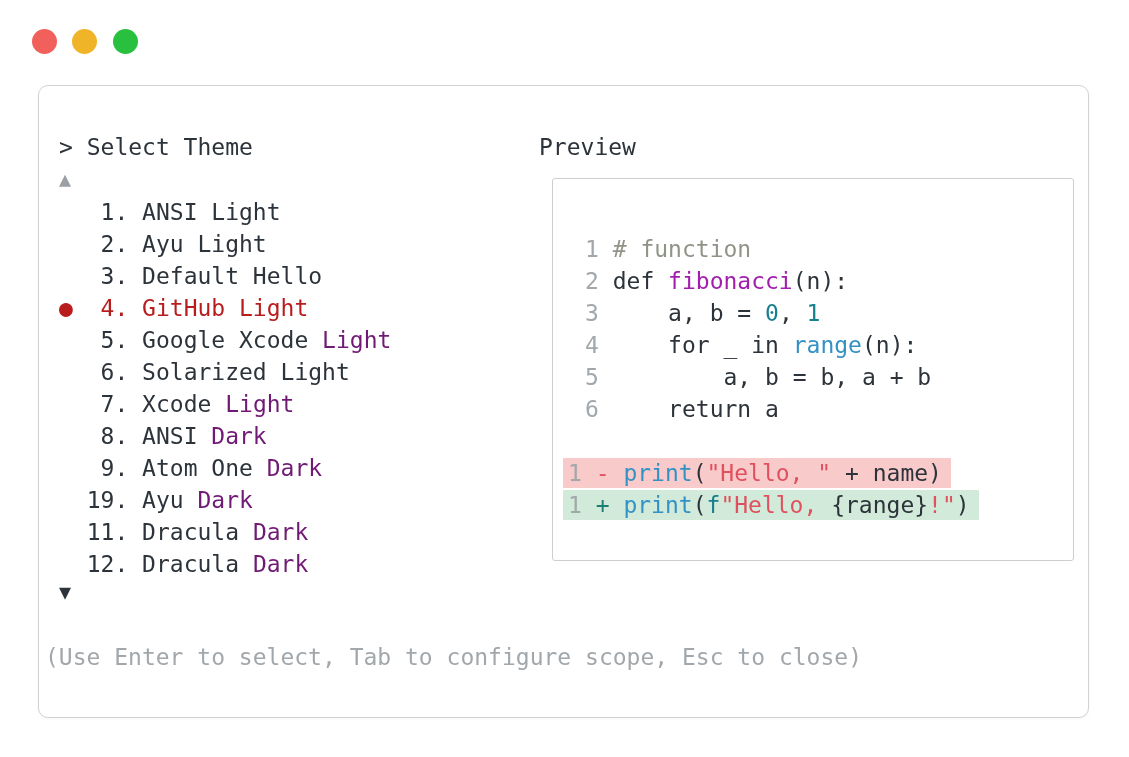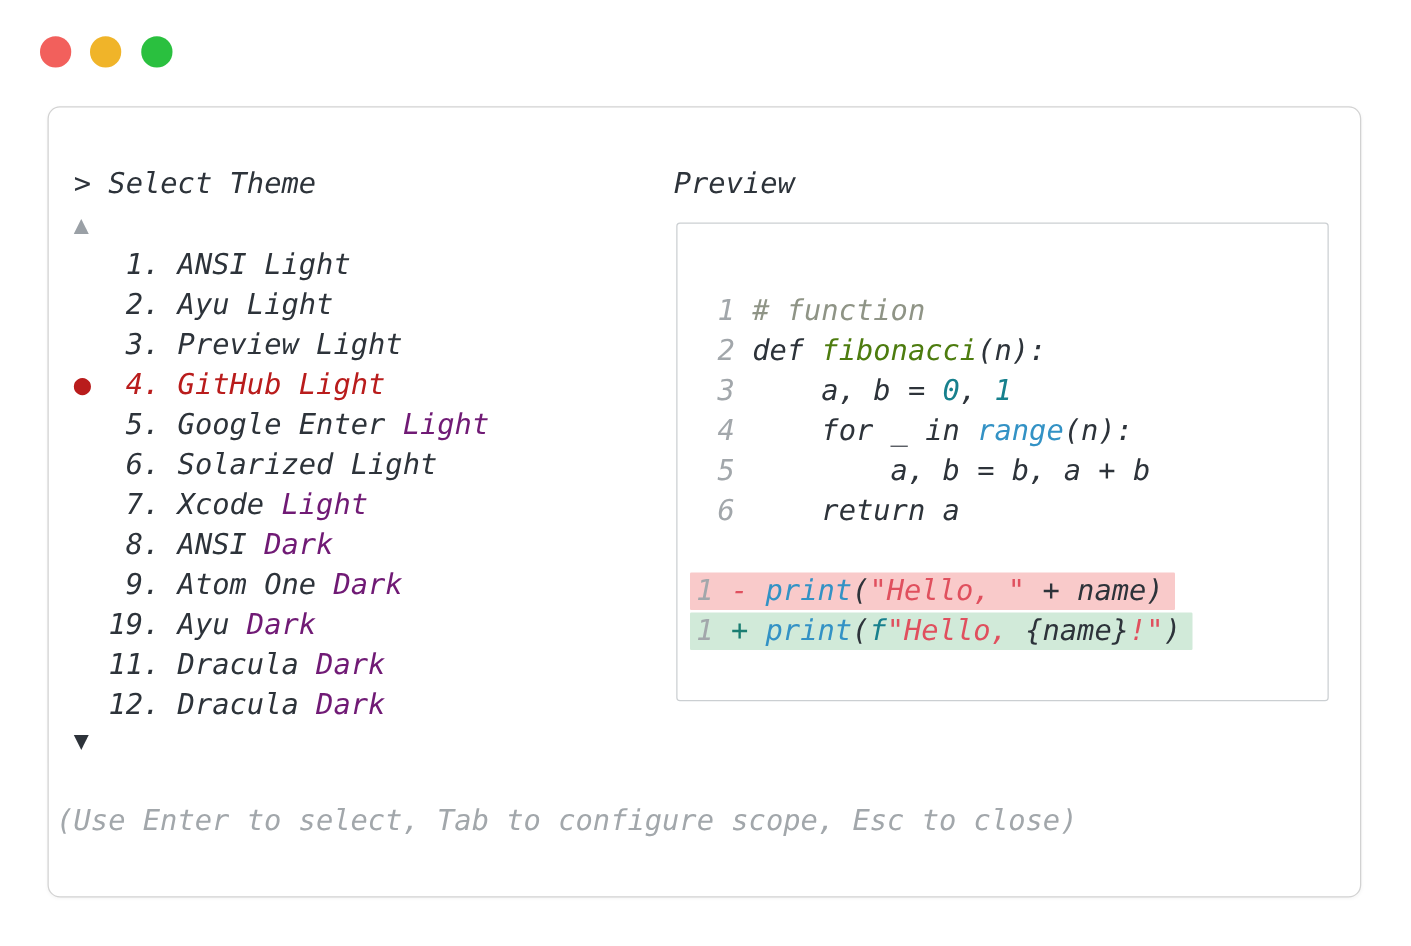--- a/index.html
+++ b/index.html
@@ -1,21 +1,21 @@
 <!DOCTYPE html>
 <html><head>
 <meta charset="utf-8">
 <style>
   html, body {
     margin: 0; padding: 0;
     width: 1129px; height: 757px;
     background: #ffffff;
     font-family: "DejaVu Sans Mono", "Liberation Mono", monospace;
   }
-  .stage { position: relative; width: 1127px; height: 757px; overflow: hidden; font-style: italic; }
+  .stage { position: relative; width: 1127px; height: 757px; overflow: hidden; }
 
   
   .traffic { position: absolute; top: 29px; width: 25px; height: 25px; border-radius: 50%; }
   .t-red    { left: 32px;  background: #f2605c; }
   .t-yellow { left: 72px;  background: #f0b429; }
   .t-green  { left: 113px; background: #2ac03f; }
 
   
   .panel {
     position: absolute; left: 38px; top: 85px;
@@ -51,40 +51,40 @@
   .theme-row .gray-suffix { color: #701a75; }
   .theme-row.selected, .theme-row.selected .marker { color: #b91c1c; }
 
   .footer-hint {
     position: absolute; left: 6px; top: 557px;
     font-size: 23px; line-height: 28px; color: #a2a7ab; white-space: pre;
   }
 
   
   .preview-box {
-    position: absolute; left: 502px; top: 92px;
+    position: absolute; left: 513px; top: 92px;
     width: 522px; height: 383px;
     border: 1.5px solid #cbcfd2; border-radius: 3px;
     background: #ffffff; box-sizing: border-box;
   }
   .code-block {
     position: absolute; left: 0; top: 54px; width: 100%;
     font-size: 23px; line-height: 32px; color: #2d333a;
   }
   .code-line { white-space: pre; height: 32px; padding-left: 32px; }
   .code-line.blank { padding-left: 0; }
   .code-line.diff { padding-left: 10px; }
   .hl { padding: 2px 9px 2px 5px; border-radius: 1px; }
   .hl-removed { background: #f9caca; }
   .hl-added   { background: #d1ead9; }
 
   .ln         { color: #a2a7ab; }
   .tk-text    { color: #2d333a; }
   .tk-comment { color: #8f9486; }
-  .tk-func    { color: #4d7c0f; text-align: center; }
+  .tk-func    { color: #a21caf; text-align: center; }
   .tk-call    { color: #3392c5; }
   .tk-num     { color: #17808d; }
   .tk-string  { color: #e0505e; }
   .tk-fstr    { color: #17808d; }
   .sign-minus { color: #e0505e; }
   .sign-plus  { color: #1b7e72; }
 </style>
 </head>
 <body>
 
@@ -98,23 +98,23 @@
 
     <div class="prompt-title">&gt; Select Theme</div>
 
     <div class="preview-label">Preview</div>
 
     <div class="scroll-up">▲</div>
 
     <div class="theme-list">
         <div class="theme-row"><span class="marker">  </span><span class="num"> 1. </span><span class="label">ANSI Light</span></div>
         <div class="theme-row"><span class="marker">  </span><span class="num"> 2. </span><span class="label">Ayu Light</span></div>
-        <div class="theme-row"><span class="marker">  </span><span class="num"> 3. </span><span class="label">Preview Light</span></div>
+        <div class="theme-row"><span class="marker">  </span><span class="num"> 3. </span><span class="label">Default Hello</span></div>
         <div class="theme-row selected"><span class="marker">● </span><span class="num"> 4. </span><span class="label">GitHub Light</span></div>
-        <div class="theme-row"><span class="marker">  </span><span class="num"> 5. </span><span class="label">Google Enter</span><span class="gray-suffix"> Light</span></div>
+        <div class="theme-row"><span class="marker">  </span><span class="num"> 5. </span><span class="label">Google Xcode</span><span class="gray-suffix"> Light</span></div>
         <div class="theme-row"><span class="marker">  </span><span class="num"> 6. </span><span class="label">Solarized Light</span></div>
         <div class="theme-row"><span class="marker">  </span><span class="num"> 7. </span><span class="label">Xcode</span><span class="gray-suffix"> Light</span></div>
         <div class="theme-row"><span class="marker">  </span><span class="num"> 8. </span><span class="label">ANSI</span><span class="gray-suffix"> Dark</span></div>
         <div class="theme-row"><span class="marker">  </span><span class="num"> 9. </span><span class="label">Atom One</span><span class="gray-suffix"> Dark</span></div>
         <div class="theme-row"><span class="marker">  </span><span class="num">19. </span><span class="label">Ayu</span><span class="gray-suffix"> Dark</span></div>
         <div class="theme-row"><span class="marker">  </span><span class="num">11. </span><span class="label">Dracula</span><span class="gray-suffix"> Dark</span></div>
         <div class="theme-row"><span class="marker">  </span><span class="num">12. </span><span class="label">Dracula</span><span class="gray-suffix"> Dark</span></div>
       </div>
 
     <div class="scroll-down">▼</div>
@@ -124,18 +124,18 @@
     <div class="preview-box">
       <div class="code-block">
           <div class="code-line"><span class="ln">1 </span><span class="tk-comment"># function</span></div>
           <div class="code-line"><span class="ln">2 </span><span class="tk-text">def </span><span class="tk-func">fibonacci</span><span class="tk-text">(n):</span></div>
           <div class="code-line"><span class="ln">3 </span><span class="tk-text">    a, b = </span><span class="tk-num">0</span><span class="tk-text">, </span><span class="tk-num">1</span></div>
           <div class="code-line"><span class="ln">4 </span><span class="tk-text">    for _ in </span><span class="tk-call">range</span><span class="tk-text">(n):</span></div>
           <div class="code-line"><span class="ln">5 </span><span class="tk-text">        a, b = b, a + b</span></div>
           <div class="code-line"><span class="ln">6 </span><span class="tk-text">    return a</span></div>
           <div class="code-line blank"> </div>
           <div class="code-line diff"><span class="hl hl-removed"><span class="ln">1 </span><span class="sign-minus">- </span><span class="tk-call">print</span><span class="tk-text">(</span><span class="tk-string">"Hello, "</span><span class="tk-text"> + name)</span></span></div>
-          <div class="code-line diff"><span class="hl hl-added"><span class="ln">1 </span><span class="sign-plus">+ </span><span class="tk-call">print</span><span class="tk-text">(</span><span class="tk-fstr">f</span><span class="tk-string">"Hello, </span><span class="tk-text">{name}</span><span class="tk-string">!"</span><span class="tk-text">)</span></span></div>
+          <div class="code-line diff"><span class="hl hl-added"><span class="ln">1 </span><span class="sign-plus">+ </span><span class="tk-call">print</span><span class="tk-text">(</span><span class="tk-fstr">f</span><span class="tk-string">"Hello, </span><span class="tk-text">{range}</span><span class="tk-string">!"</span><span class="tk-text">)</span></span></div>
         </div>
     </div>
 
   </div>
 </div>
 
 </body></html>

